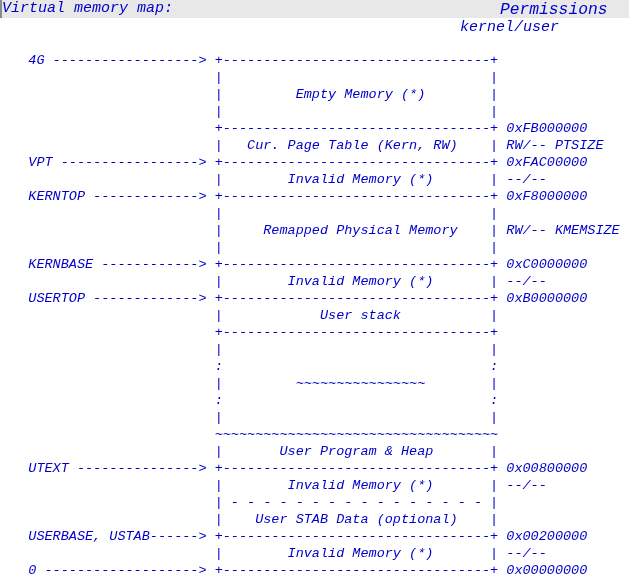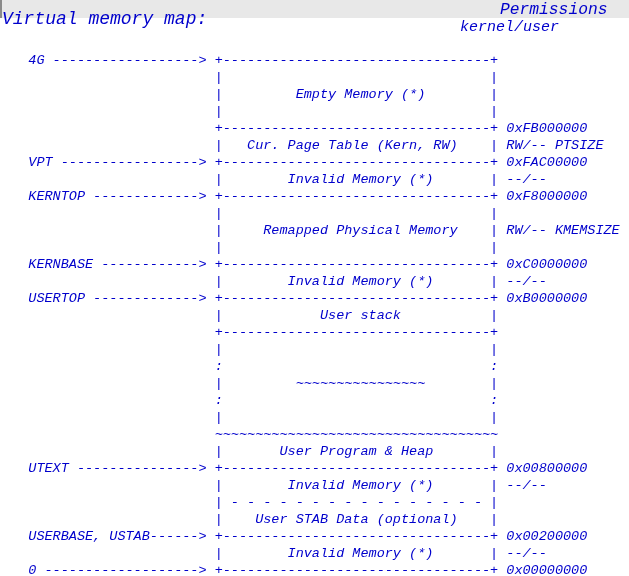--- a/index.html
+++ b/index.html
@@ -23,22 +23,22 @@
     left: 0;
     width: 629px;
     height: 18px;
     background: #E8E8E8;
     border-left: 2px solid #8a8a8a;
     box-sizing: border-box;
   }
   .title {
     position: absolute;
     left: 2px;
-    top: 11px;
-    font-size: 18px;
+    top: 1px;
+    font-size: 15px;
     line-height: 16px;
     white-space: pre;
   }
   .perm-label {
     position: absolute;
     left: 500px;
     top: 2px;
     font-size: 16.3px;
     line-height: 16px;
     white-space: pre;

